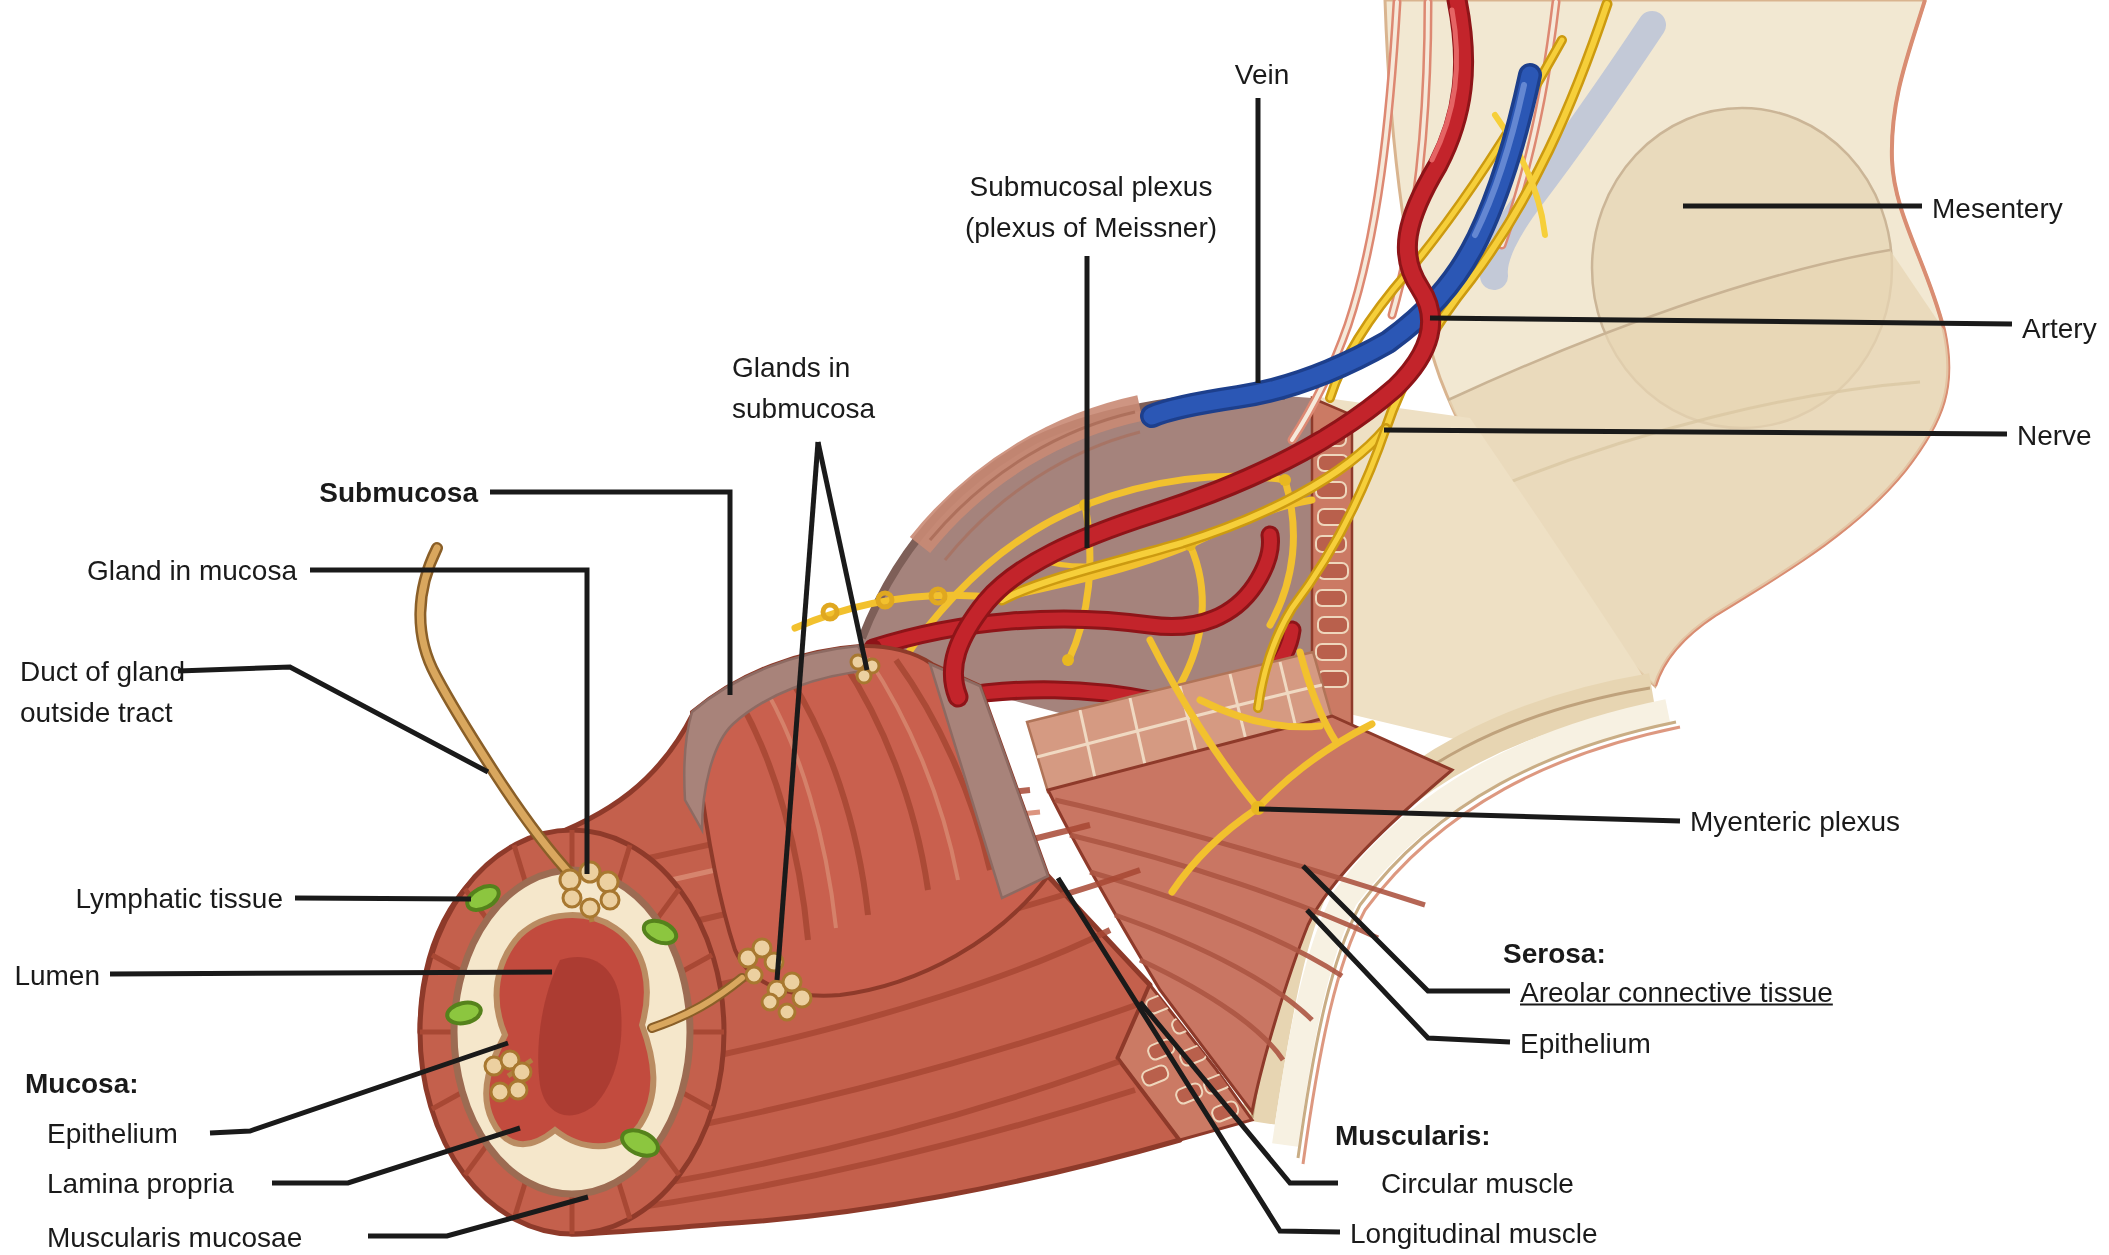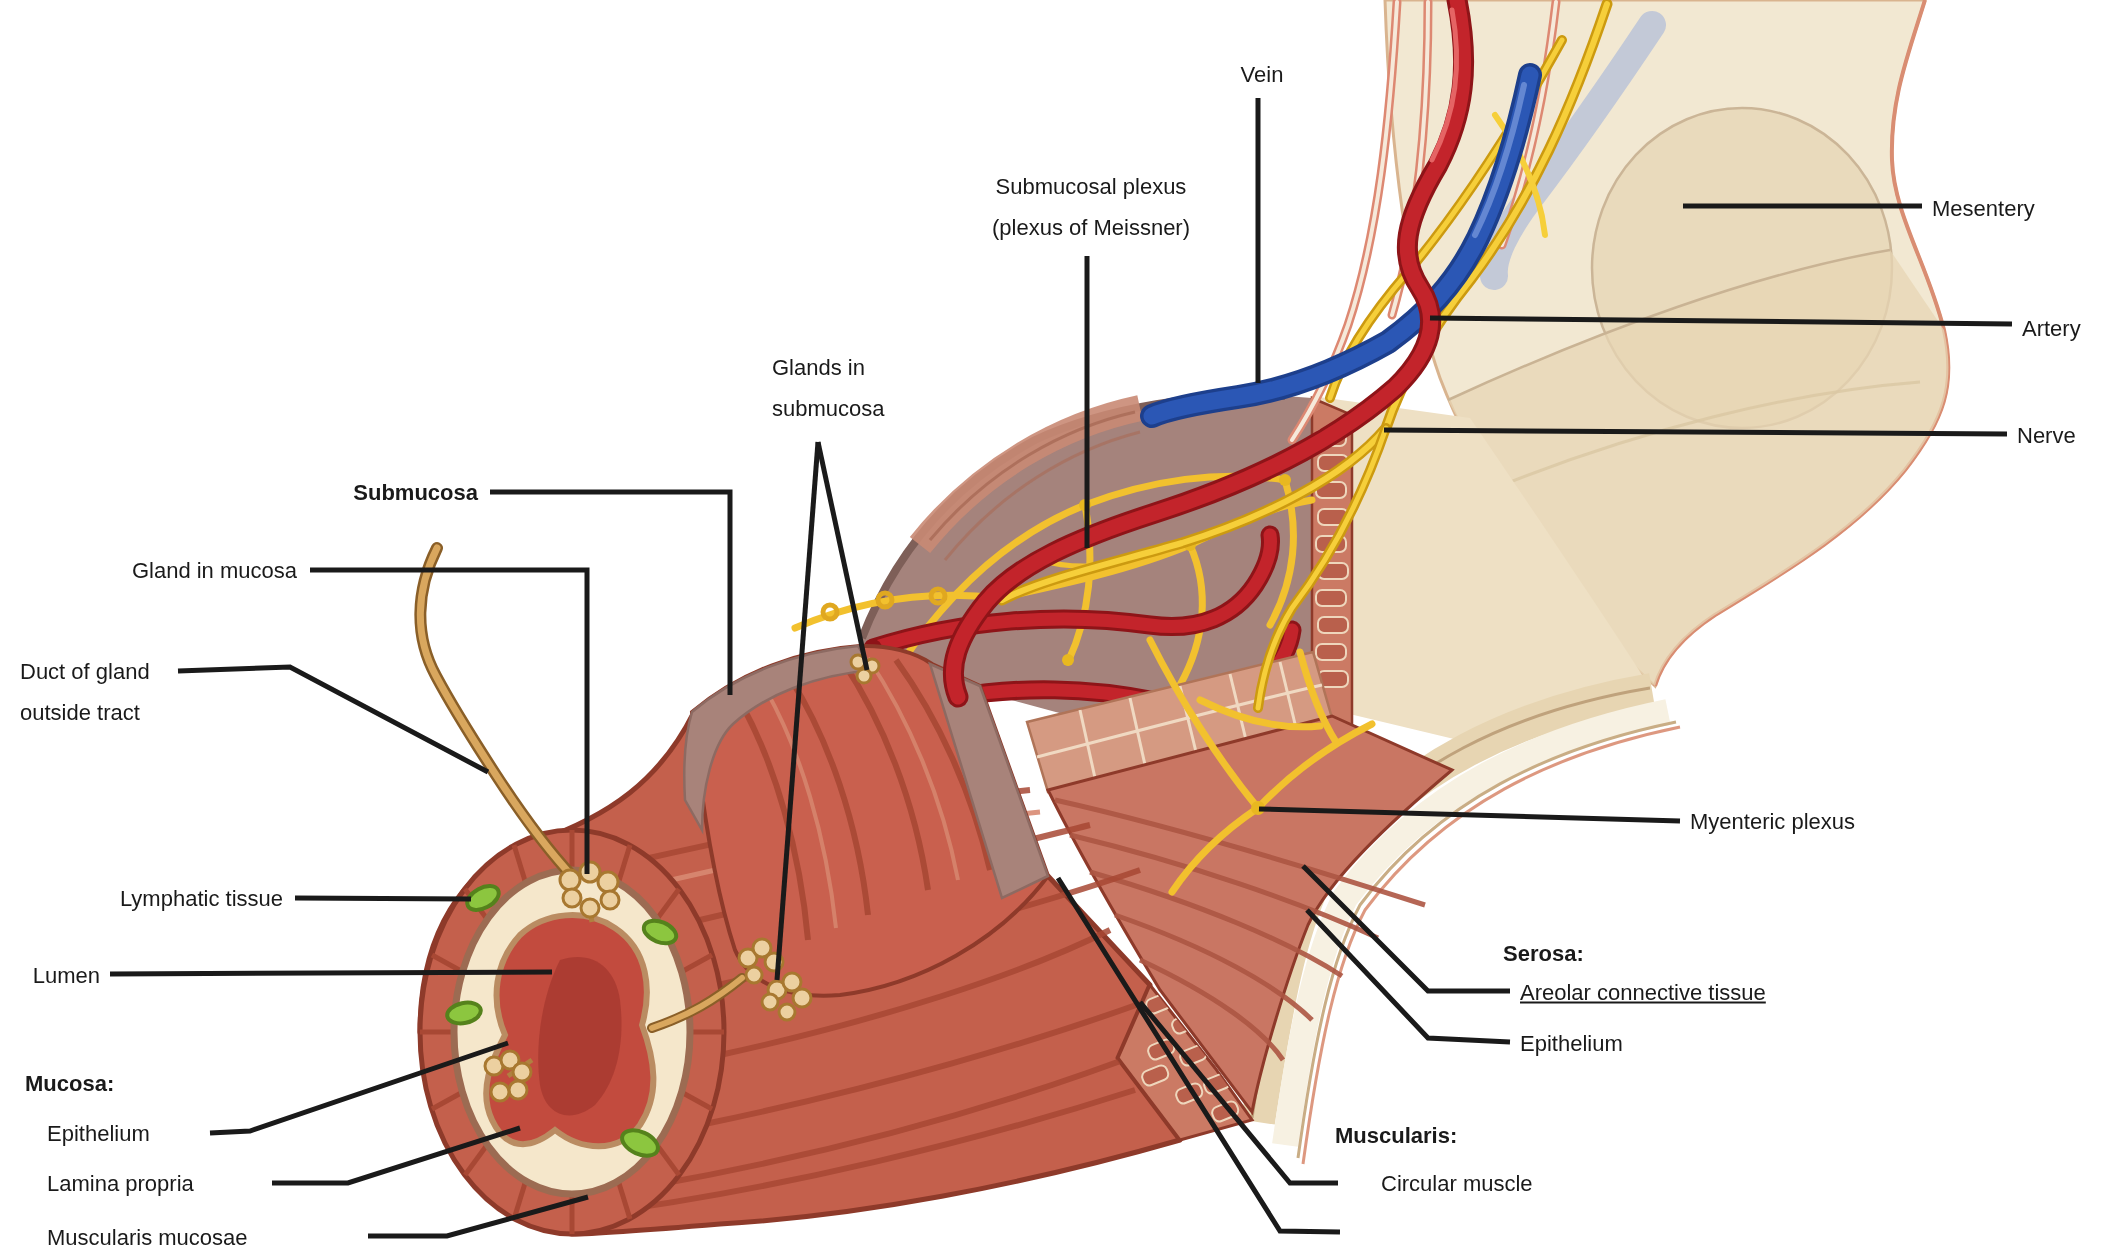--- a/index.html
+++ b/index.html
@@ -1,20 +1,20 @@
 <!DOCTYPE html>
 <html style="--label: #1a1a1a;"><head>
 <meta charset="utf-8">
 <style>
   html,body{margin:0;padding:0;background:#fff;}
   #stage{position:relative;width:2109px;height:1255px;overflow:hidden;background:#fff;
          font-family:"Liberation Sans",sans-serif;}
   #art{position:absolute;left:0;top:0;}
   #labels{position:absolute;left:0;top:0;width:100%;height:100%;pointer-events:none;}
-  .label{position:absolute;font-size:22px;line-height:41px;color:var(--label,#1a1a1a);
+  .label{position:absolute;font-size:28px;line-height:41px;color:var(--label,#1a1a1a);
          white-space:pre;letter-spacing:0px;}
   .label.bold{font-weight:700;text-align:center;}
 </style>
 </head>
 <body>
 
 <div id="stage">
 <svg id="art" width="2109" height="1255" viewBox="0 0 2109 1255">
 
   <g>
@@ -314,35 +314,36 @@
         <polyline points="1510,1042 1428,1038 1307,910" fill="none" stroke="#1a1a1a" stroke-width="5"></polyline>
         <polyline points="1338,1183 1290,1183 1140,1002" fill="none" stroke="#1a1a1a" stroke-width="5"></polyline>
         <polyline points="1340,1232 1280,1231 1058,878" fill="none" stroke="#1a1a1a" stroke-width="5"></polyline>
       </g>
 </svg>
 
 <div id="labels">
       <div class="label" style="top: 74px; left: 1262px; text-align: center; transform: translate(-50%, -50%);">Vein</div>
       <div class="label" style="top: 207px; left: 1085px; text-align: center; transform: translate(-50%, -50%); margin-left: 6px;">Submucosal plexus
 (plexus of Meissner)</div>
-      <div class="label" style="top: 388px; left: 772px; transform: translateY(-50%);">Glands in
+      <div class="label" style="top: 388px; left: 732px; transform: translateY(-50%);">Glands in
 submucosa</div>
       <div class="label" style="top: 208px; left: 1932px; transform: translateY(-50%);">Mesentery</div>
       <div class="label" style="top: 328px; left: 2022px; transform: translateY(-50%);">Artery</div>
       <div class="label" style="top: 435px; left: 2017px; transform: translateY(-50%);">Nerve</div>
       <div class="label bold" style="top: 492px; right: 1631px; text-align: right; transform: translateY(-50%);">Submucosa</div>
       <div class="label" style="top: 570px; right: 1812px; text-align: center; transform: translateY(-50%);">Gland in mucosa</div>
       <div class="label" style="top: 692px; left: 20px; transform: translateY(-50%);">Duct of gland
 outside tract</div>
       <div class="label" style="top: 898px; right: 1826px; text-align: center; transform: translateY(-50%);">Lymphatic tissue</div>
       <div class="label" style="top: 975px; right: 2009px; text-align: right; transform: translateY(-50%);">Lumen</div>
       <div class="label bold" style="top: 1083px; left: 25px; transform: translateY(-50%);">Mucosa:</div>
       <div class="label" style="top: 1133px; left: 47px; transform: translateY(-50%);">Epithelium</div>
       <div class="label" style="top: 1183px; left: 47px; transform: translateY(-50%);">Lamina propria</div>
       <div class="label" style="top: 1237px; left: 47px; transform: translateY(-50%);">Muscularis mucosae</div>
       <div class="label" style="top: 821px; left: 1690px; transform: translateY(-50%);">Myenteric plexus</div>
       <div class="label bold" style="top: 953px; left: 1503px; transform: translateY(-50%);">Serosa:</div>
       <div class="label" style="top: 992px; left: 1520px; transform: translateY(-50%); text-decoration: underline;">Areolar connective tissue</div>
       <div class="label" style="top: 1043px; left: 1520px; transform: translateY(-50%);">Epithelium</div>
       <div class="label bold" style="top: 1135px; left: 1335px; transform: translateY(-50%);">Muscularis:</div>
       <div class="label" style="top: 1183px; left: 1381px; transform: translateY(-50%);">Circular muscle</div>
+      <div class="label" style="top: 1233px; left: 1350px; transform: translateY(-50%);">Longitudinal muscle</div>
     </div>
 </div>
 
 </body></html>

